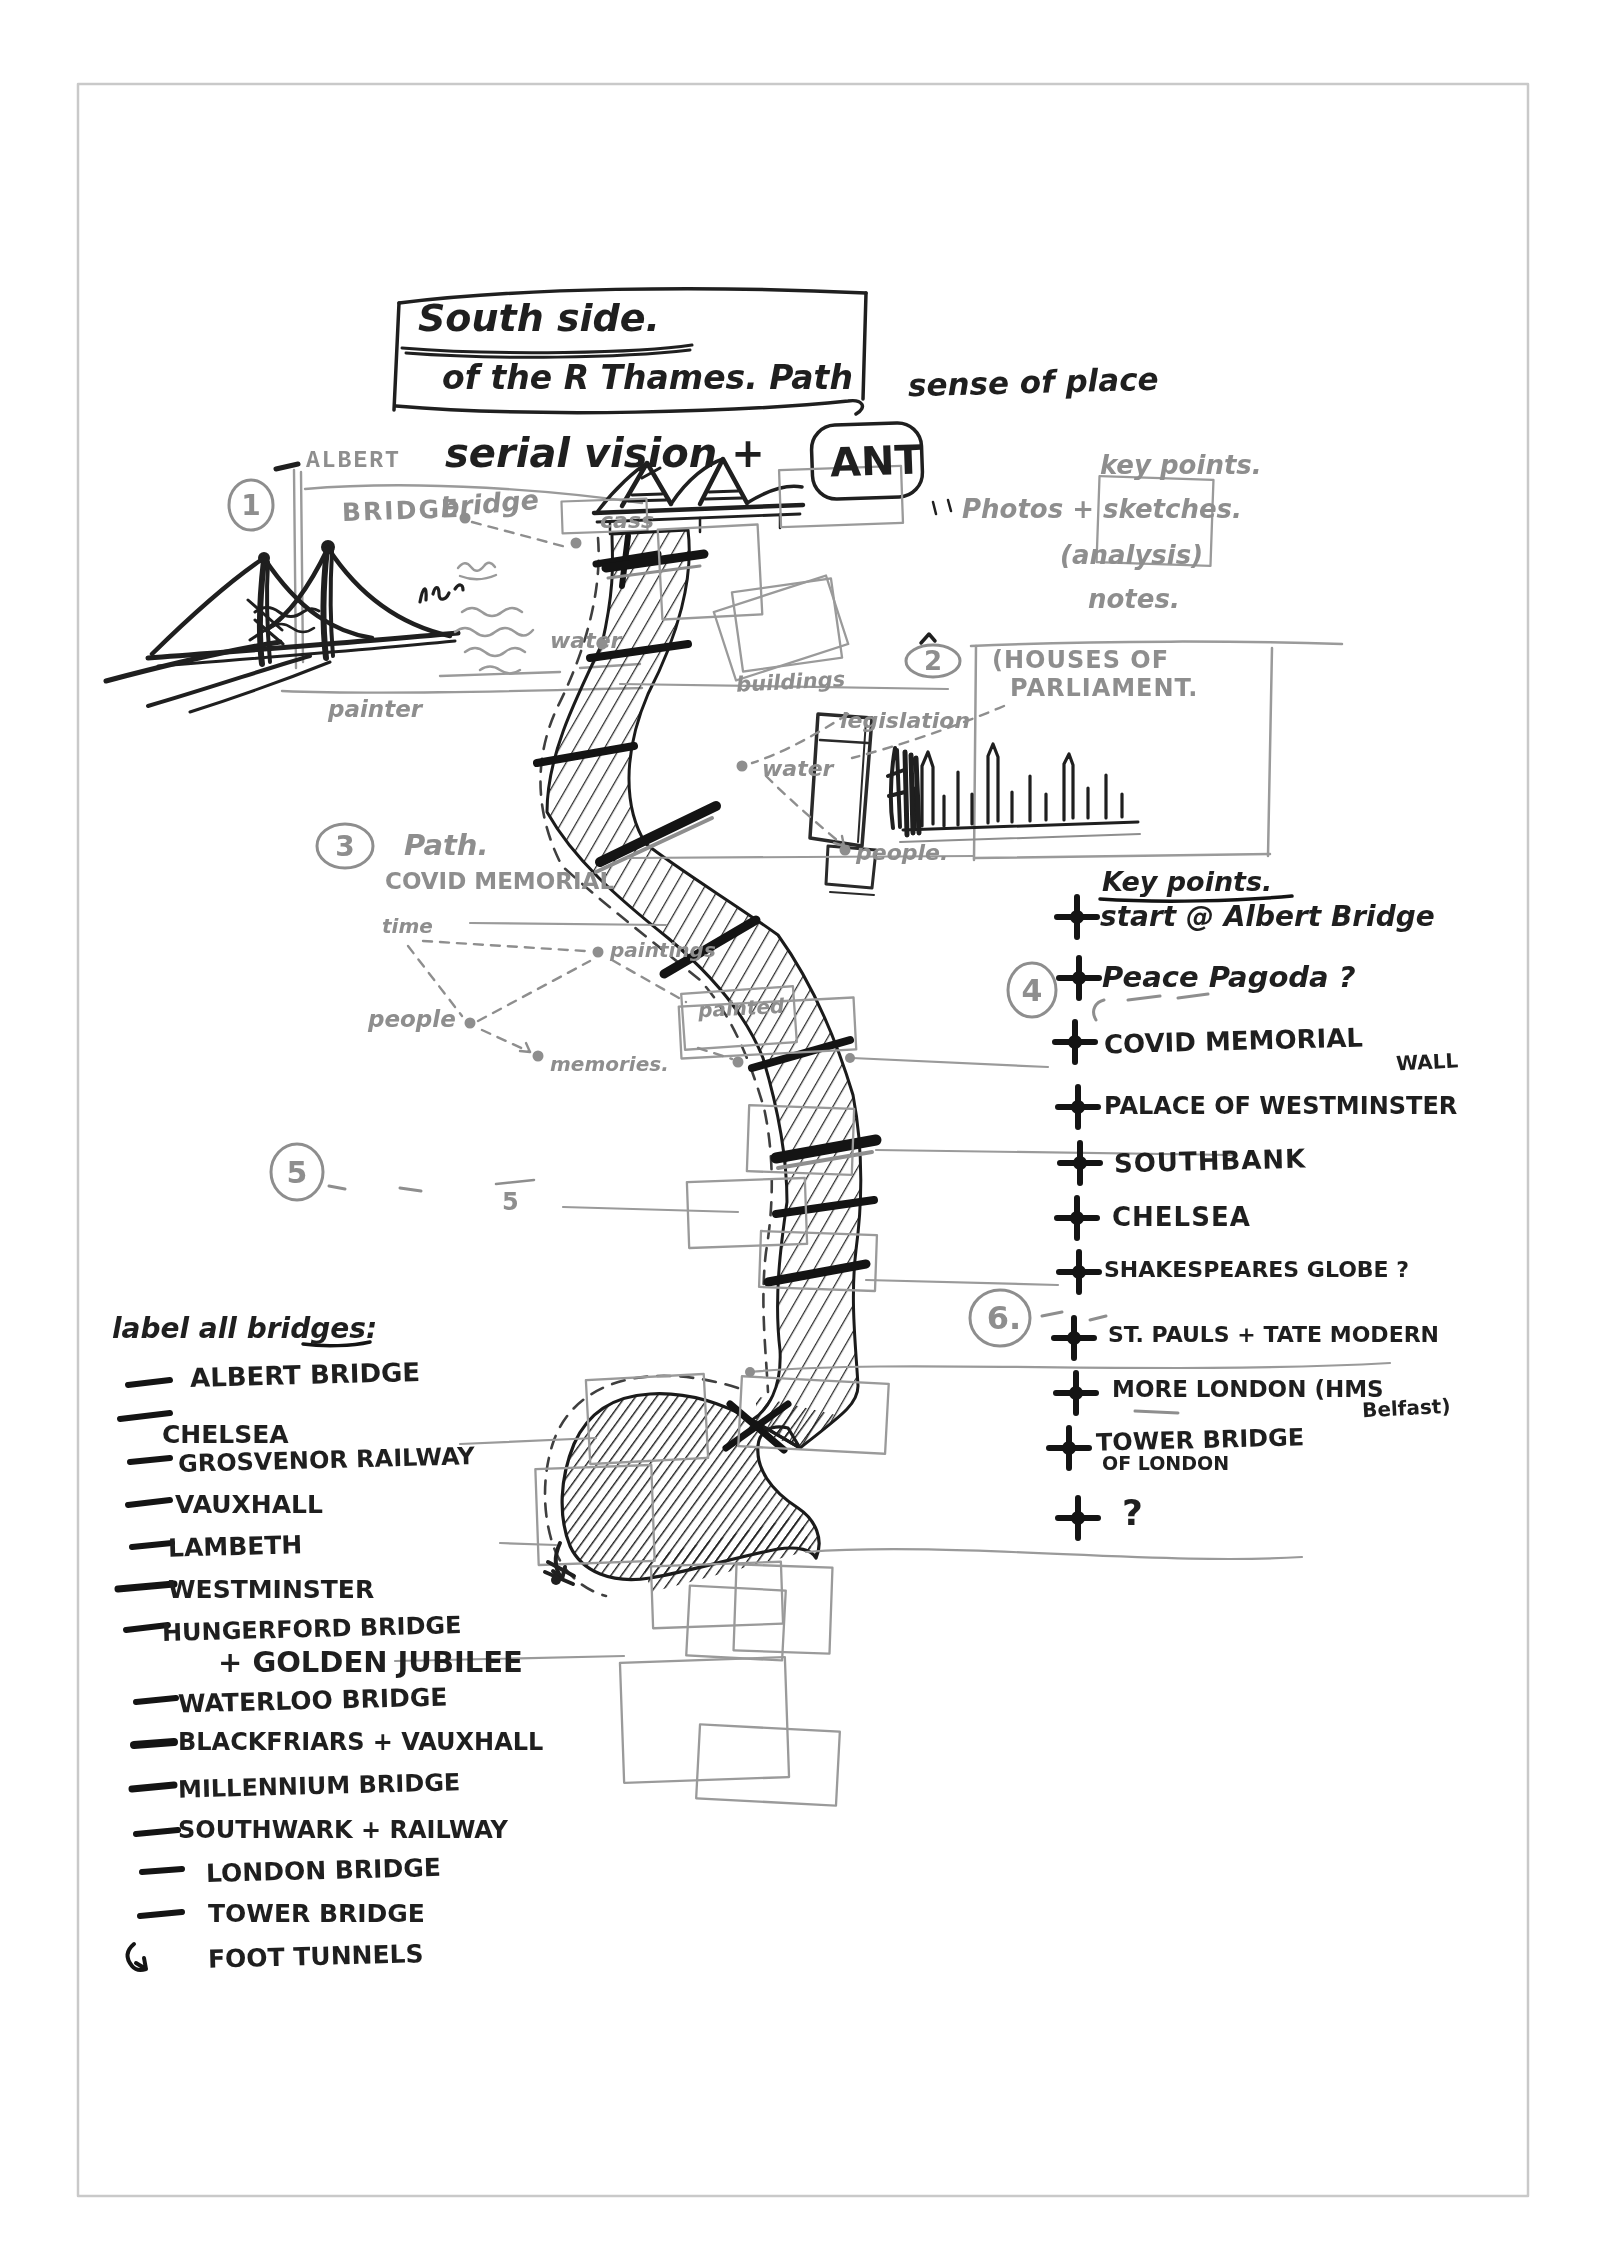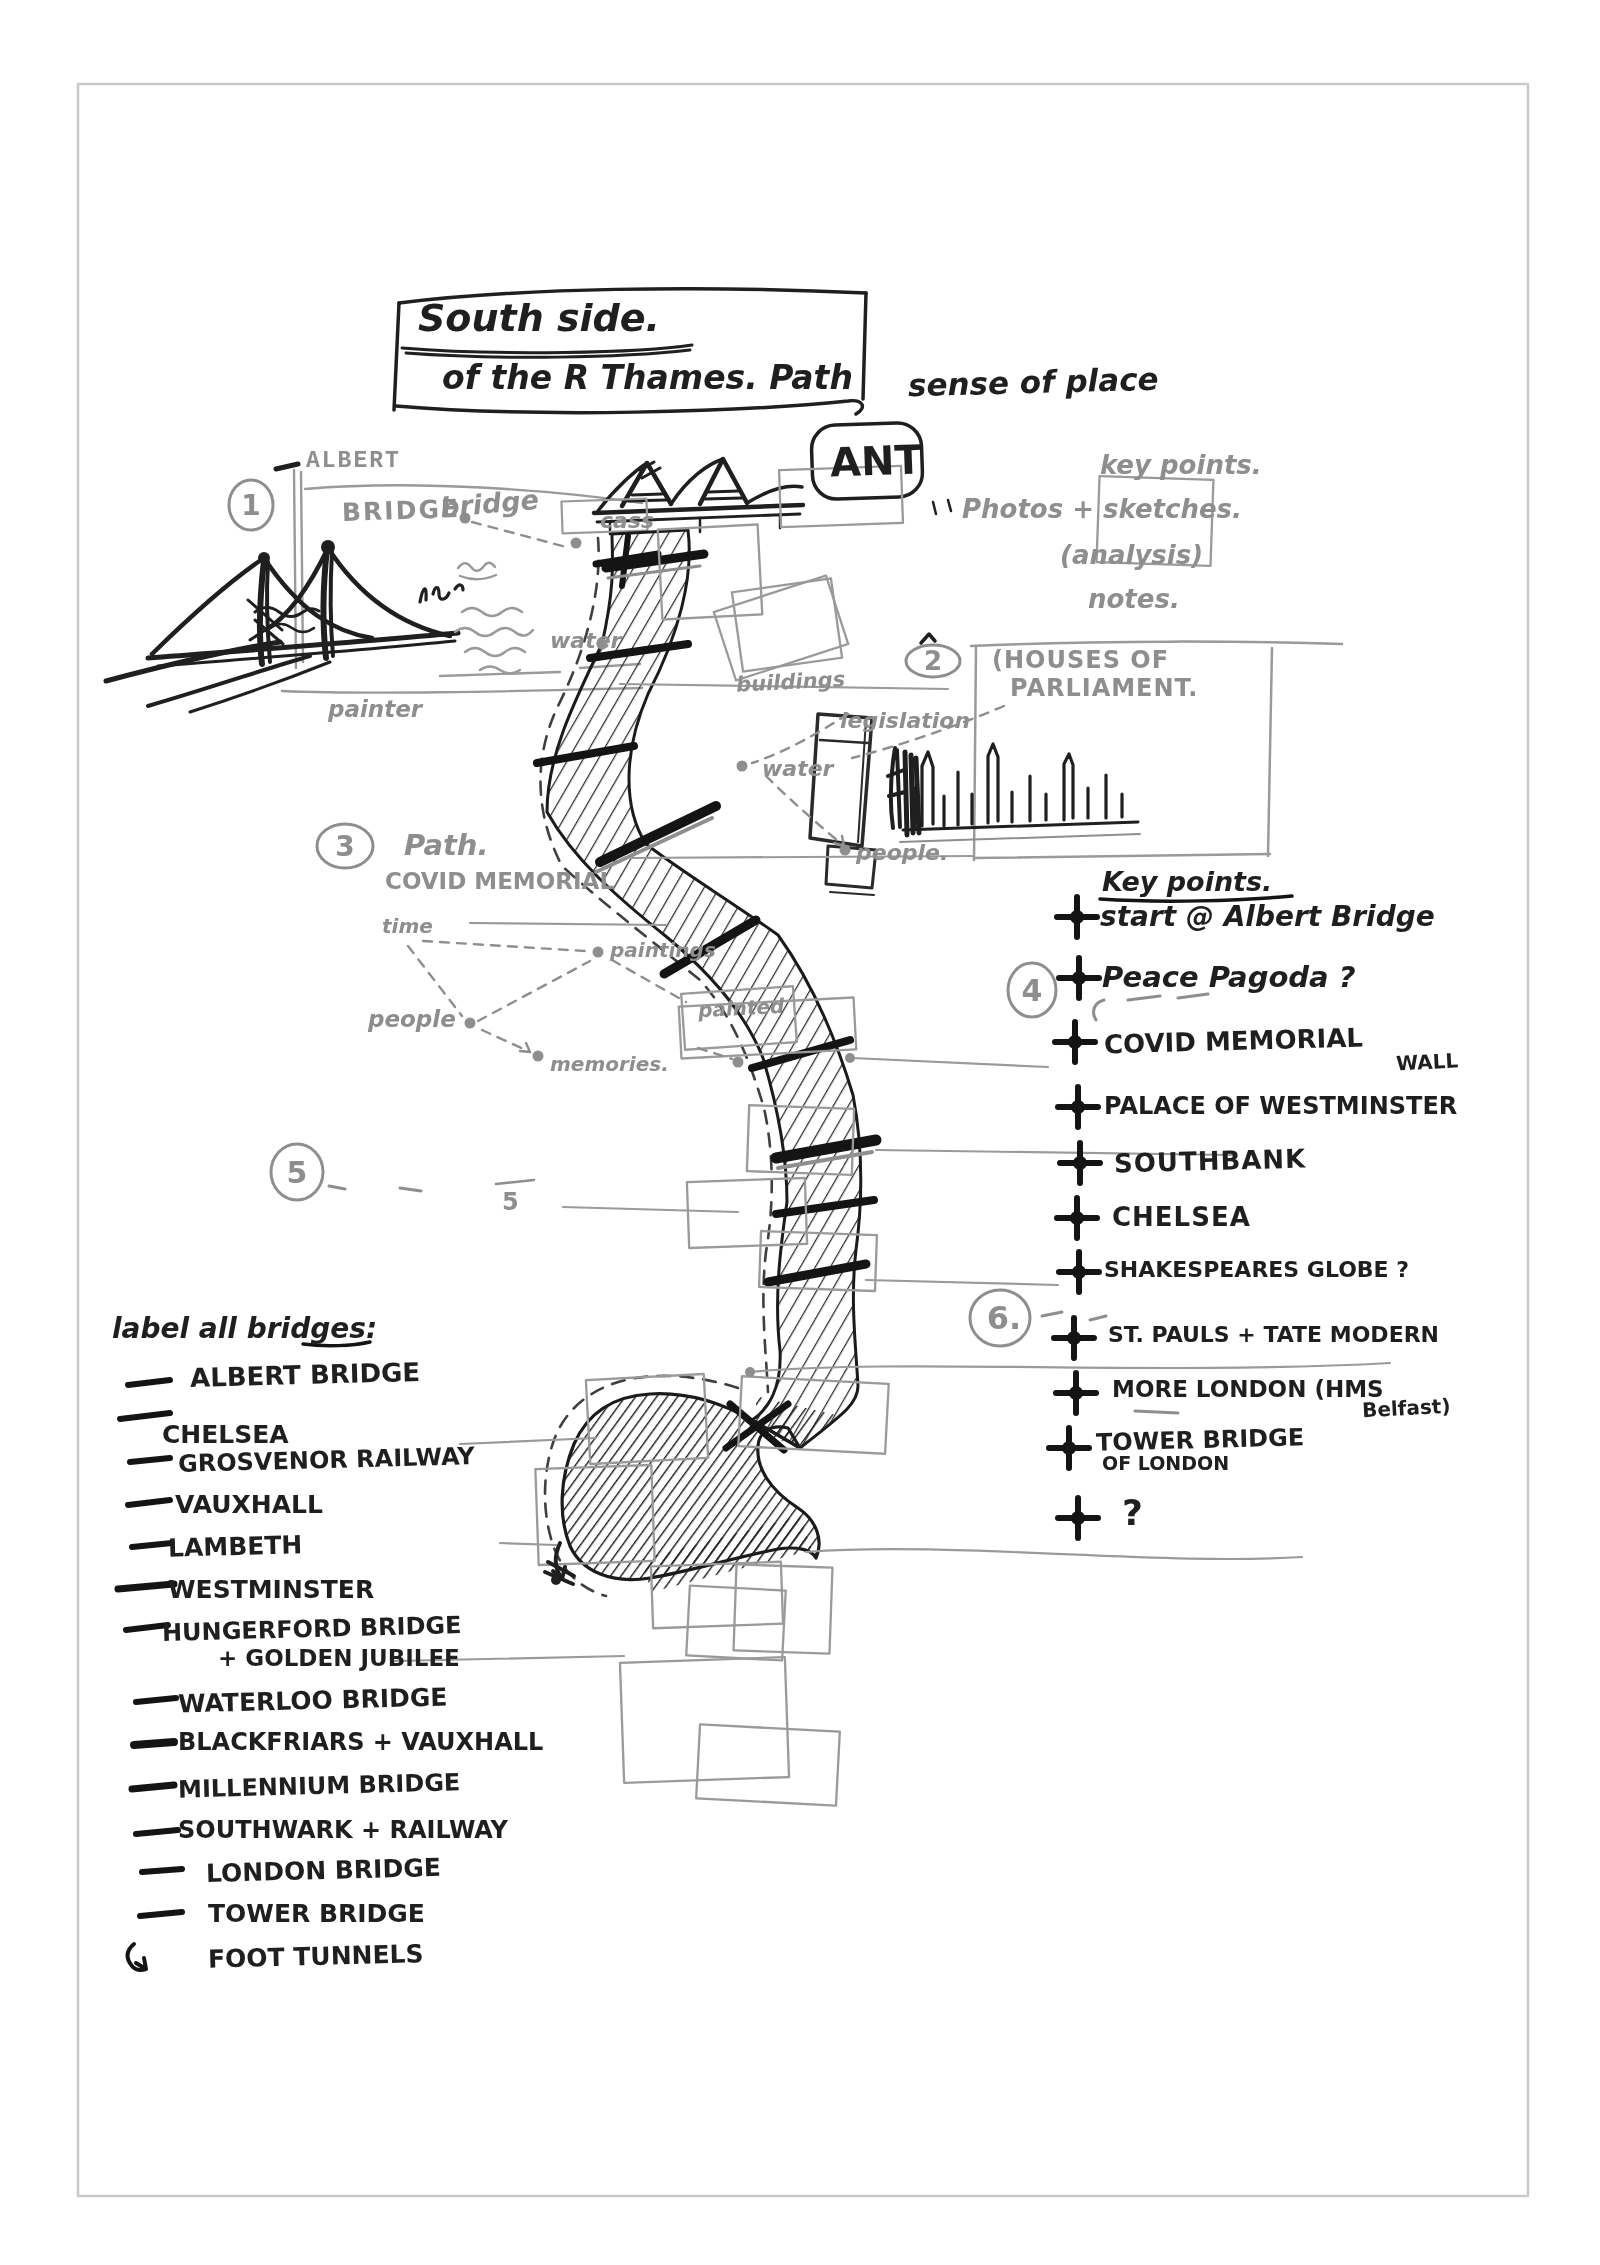--- a/index.html
+++ b/index.html
@@ -315,20 +315,21 @@
     <path d="M548,1562 l26,14 M545,1572 l28,12" stroke-width="4"></path>
     <circle cx="556" cy="1580" r="5" fill="#1f1f1f" stroke="none"></circle>
   </g>
 </svg>
 
 <div class="t it" style="left:418px;top:296px;font-size:38px;">South side.</div>
 <div class="t it" style="left:442px;top:358px;font-size:33px;">of the R Thames. Path</div>
 <div class="t it rn1" style="left:908px;top:364px;font-size:31px;">sense of place</div>
 
 <div class="t gry" style="left:306px;top:448px;font-size:23px;letter-spacing:2px;font-family:Liberation Mono, monospace;">ALBERT</div>
+<div class="t it" style="left:445px;top:430px;font-size:40px;">serial vision +</div>
 <div class="t" style="left:830px;top:438px;font-size:40px;transform:rotate(-2deg);">ANT</div>
 <div class="t gry" style="left:342px;top:496px;font-size:25px;letter-spacing:2px;transform:rotate(-2deg);">BRIDGE</div>
 <div class="t gry it" style="left:440px;top:488px;font-size:27px;transform:rotate(-5deg);">bridge</div>
 <div class="t gry it" style="left:600px;top:508px;font-size:22px;">cass</div>
 
 <div class="t gry it" style="left:1100px;top:450px;font-size:26px;">key points.</div>
 <div class="t gry it" style="left:962px;top:494px;font-size:26px;">Photos + sketches.</div>
 <div class="t gry it" style="left:1060px;top:540px;font-size:26px;">(analysis)</div>
 <div class="t gry it" style="left:1088px;top:584px;font-size:26px;">notes.</div>
 
@@ -373,21 +374,21 @@
 <div class="t" style="left:1122px;top:1492px;font-size:36px;">?</div>
 
 <div class="t it" style="left:112px;top:1312px;font-size:28px;">label all bridges:</div>
 <div class="t rn1" style="left:190px;top:1360px;font-size:26px;">ALBERT BRIDGE</div>
 <div class="t" style="left:162px;top:1404px;font-size:25px;margin-top:16px;">CHELSEA</div>
 <div class="t rn1" style="left:178px;top:1446px;font-size:24px;">GROSVENOR RAILWAY</div>
 <div class="t" style="left:175px;top:1490px;font-size:25px;">VAUXHALL</div>
 <div class="t rn1" style="left:168px;top:1532px;font-size:25px;">LAMBETH</div>
 <div class="t" style="left:168px;top:1575px;font-size:25px;">WESTMINSTER</div>
 <div class="t rn1" style="left:162px;top:1615px;font-size:24px;">HUNGERFORD BRIDGE</div>
-<div class="t" style="left:218px;top:1645px;font-size:23px;">+ GOLDEN JUBILEE</div>
+<div class="t" style="left:218px;top:1645px;font-size:29px;">+ GOLDEN JUBILEE</div>
 <div class="t rn1" style="left:178px;top:1686px;font-size:25px;">WATERLOO BRIDGE</div>
 <div class="t" style="left:178px;top:1728px;font-size:24px;">BLACKFRIARS + VAUXHALL</div>
 <div class="t rn1" style="left:178px;top:1772px;font-size:24px;">MILLENNIUM BRIDGE</div>
 <div class="t" style="left:178px;top:1816px;font-size:24px;">SOUTHWARK + RAILWAY</div>
 <div class="t rn1" style="left:206px;top:1856px;font-size:25px;">LONDON BRIDGE</div>
 <div class="t" style="left:208px;top:1899px;font-size:25px;">TOWER BRIDGE</div>
 <div class="t rn1" style="left:208px;top:1942px;font-size:25px;">FOOT TUNNELS</div>
 
 </div>
 

